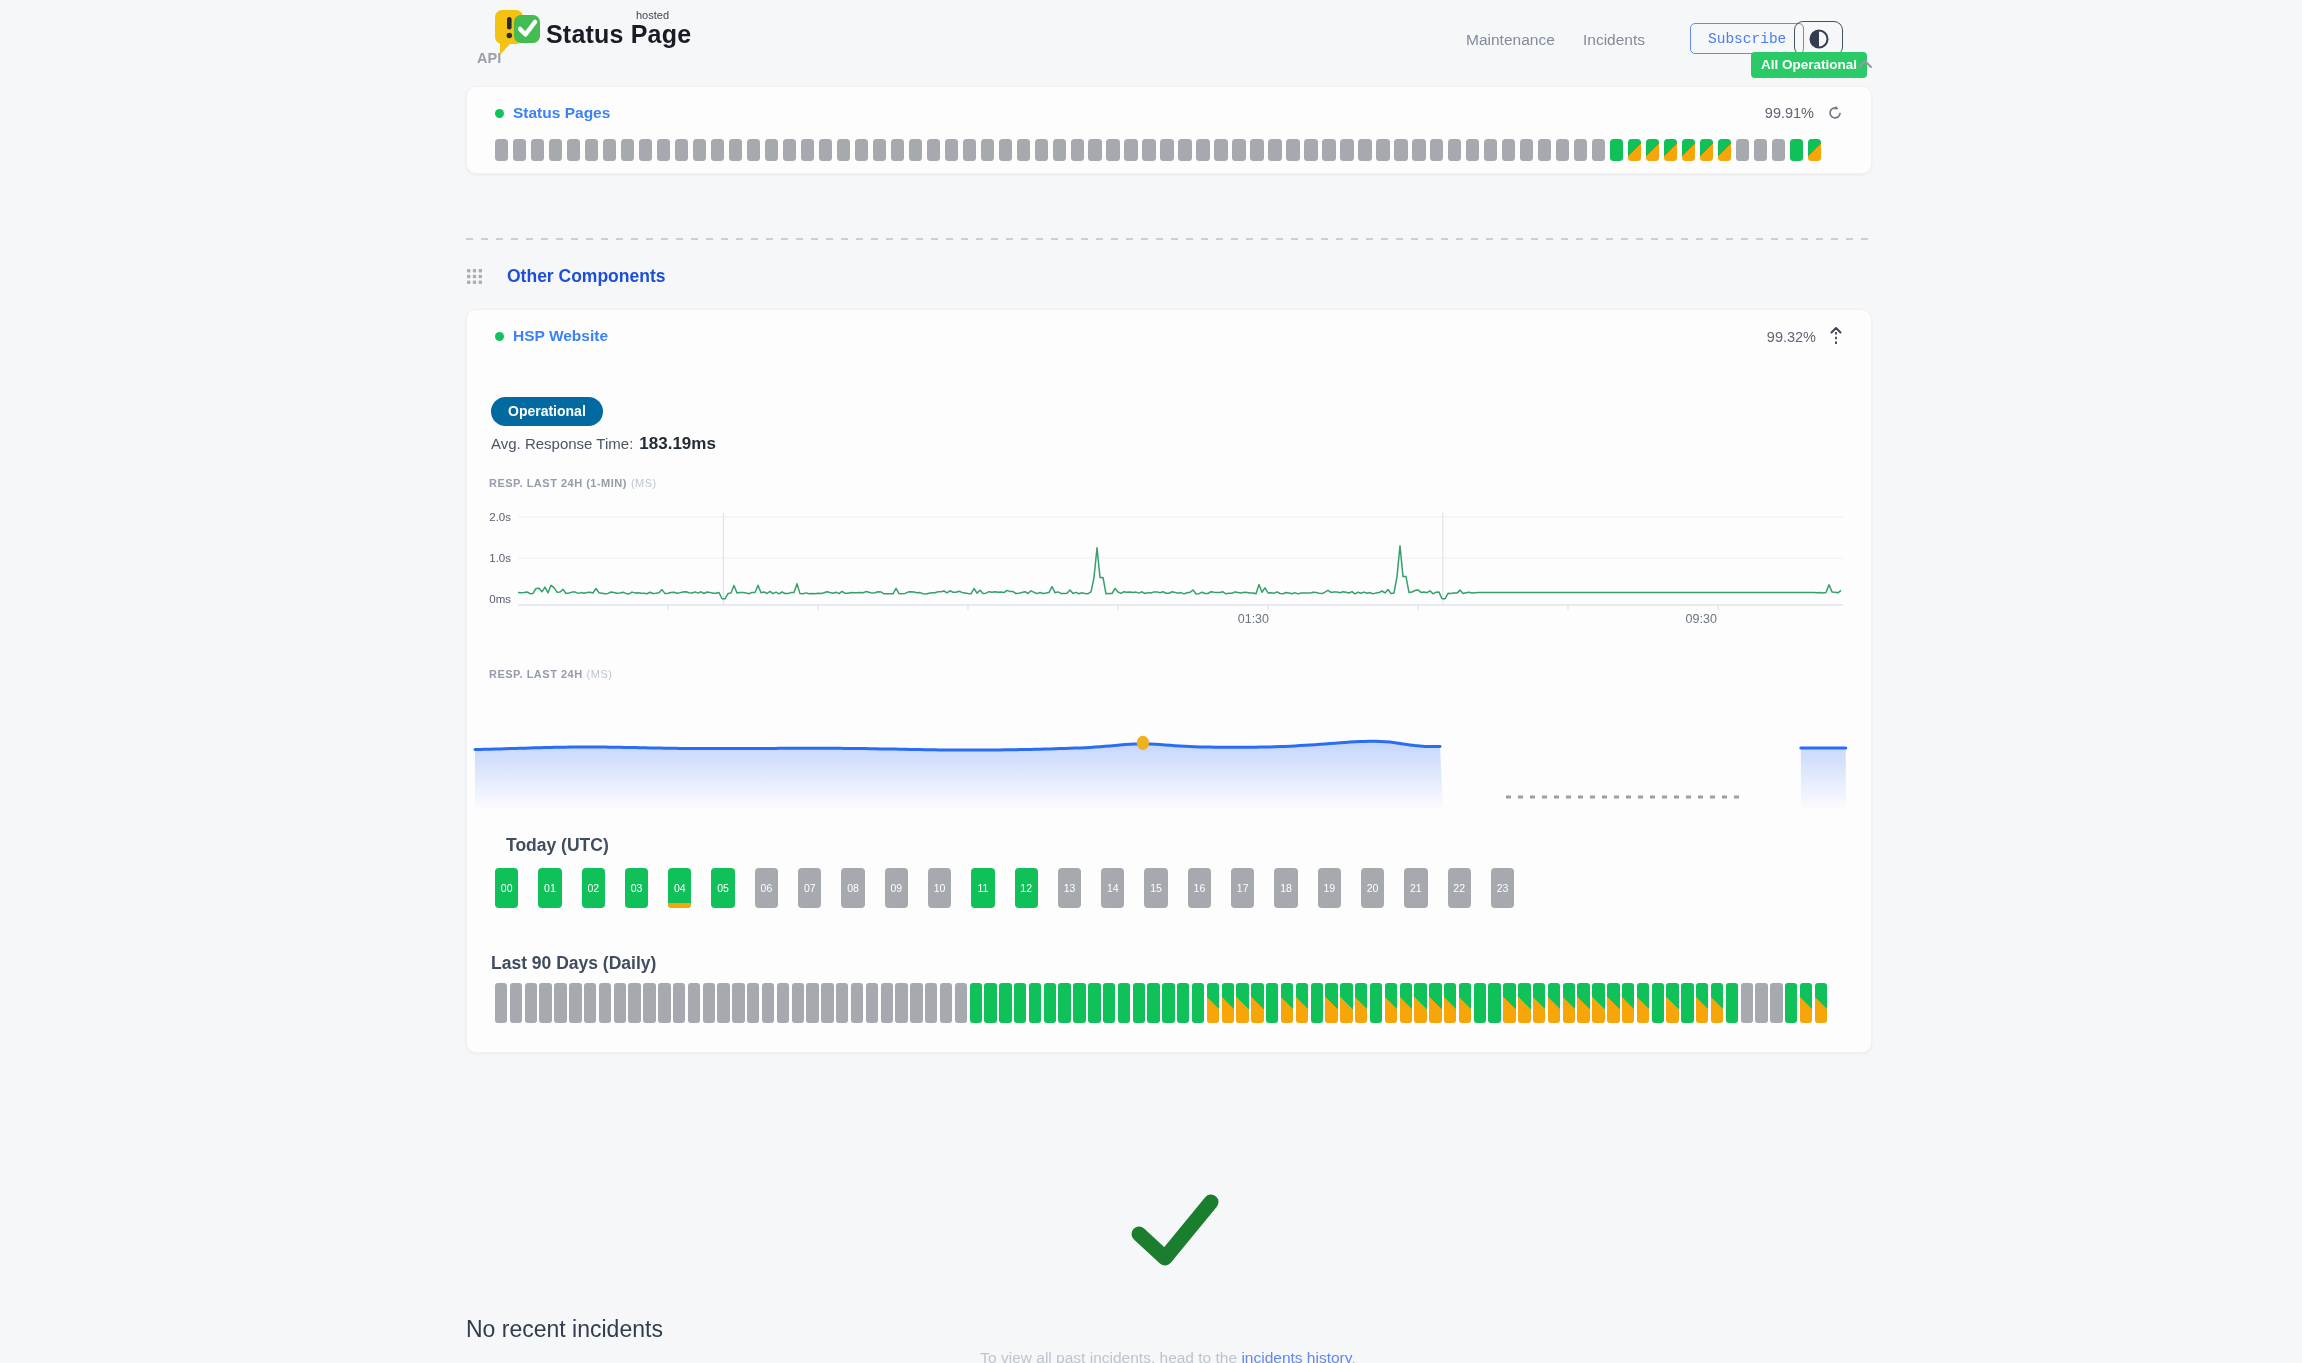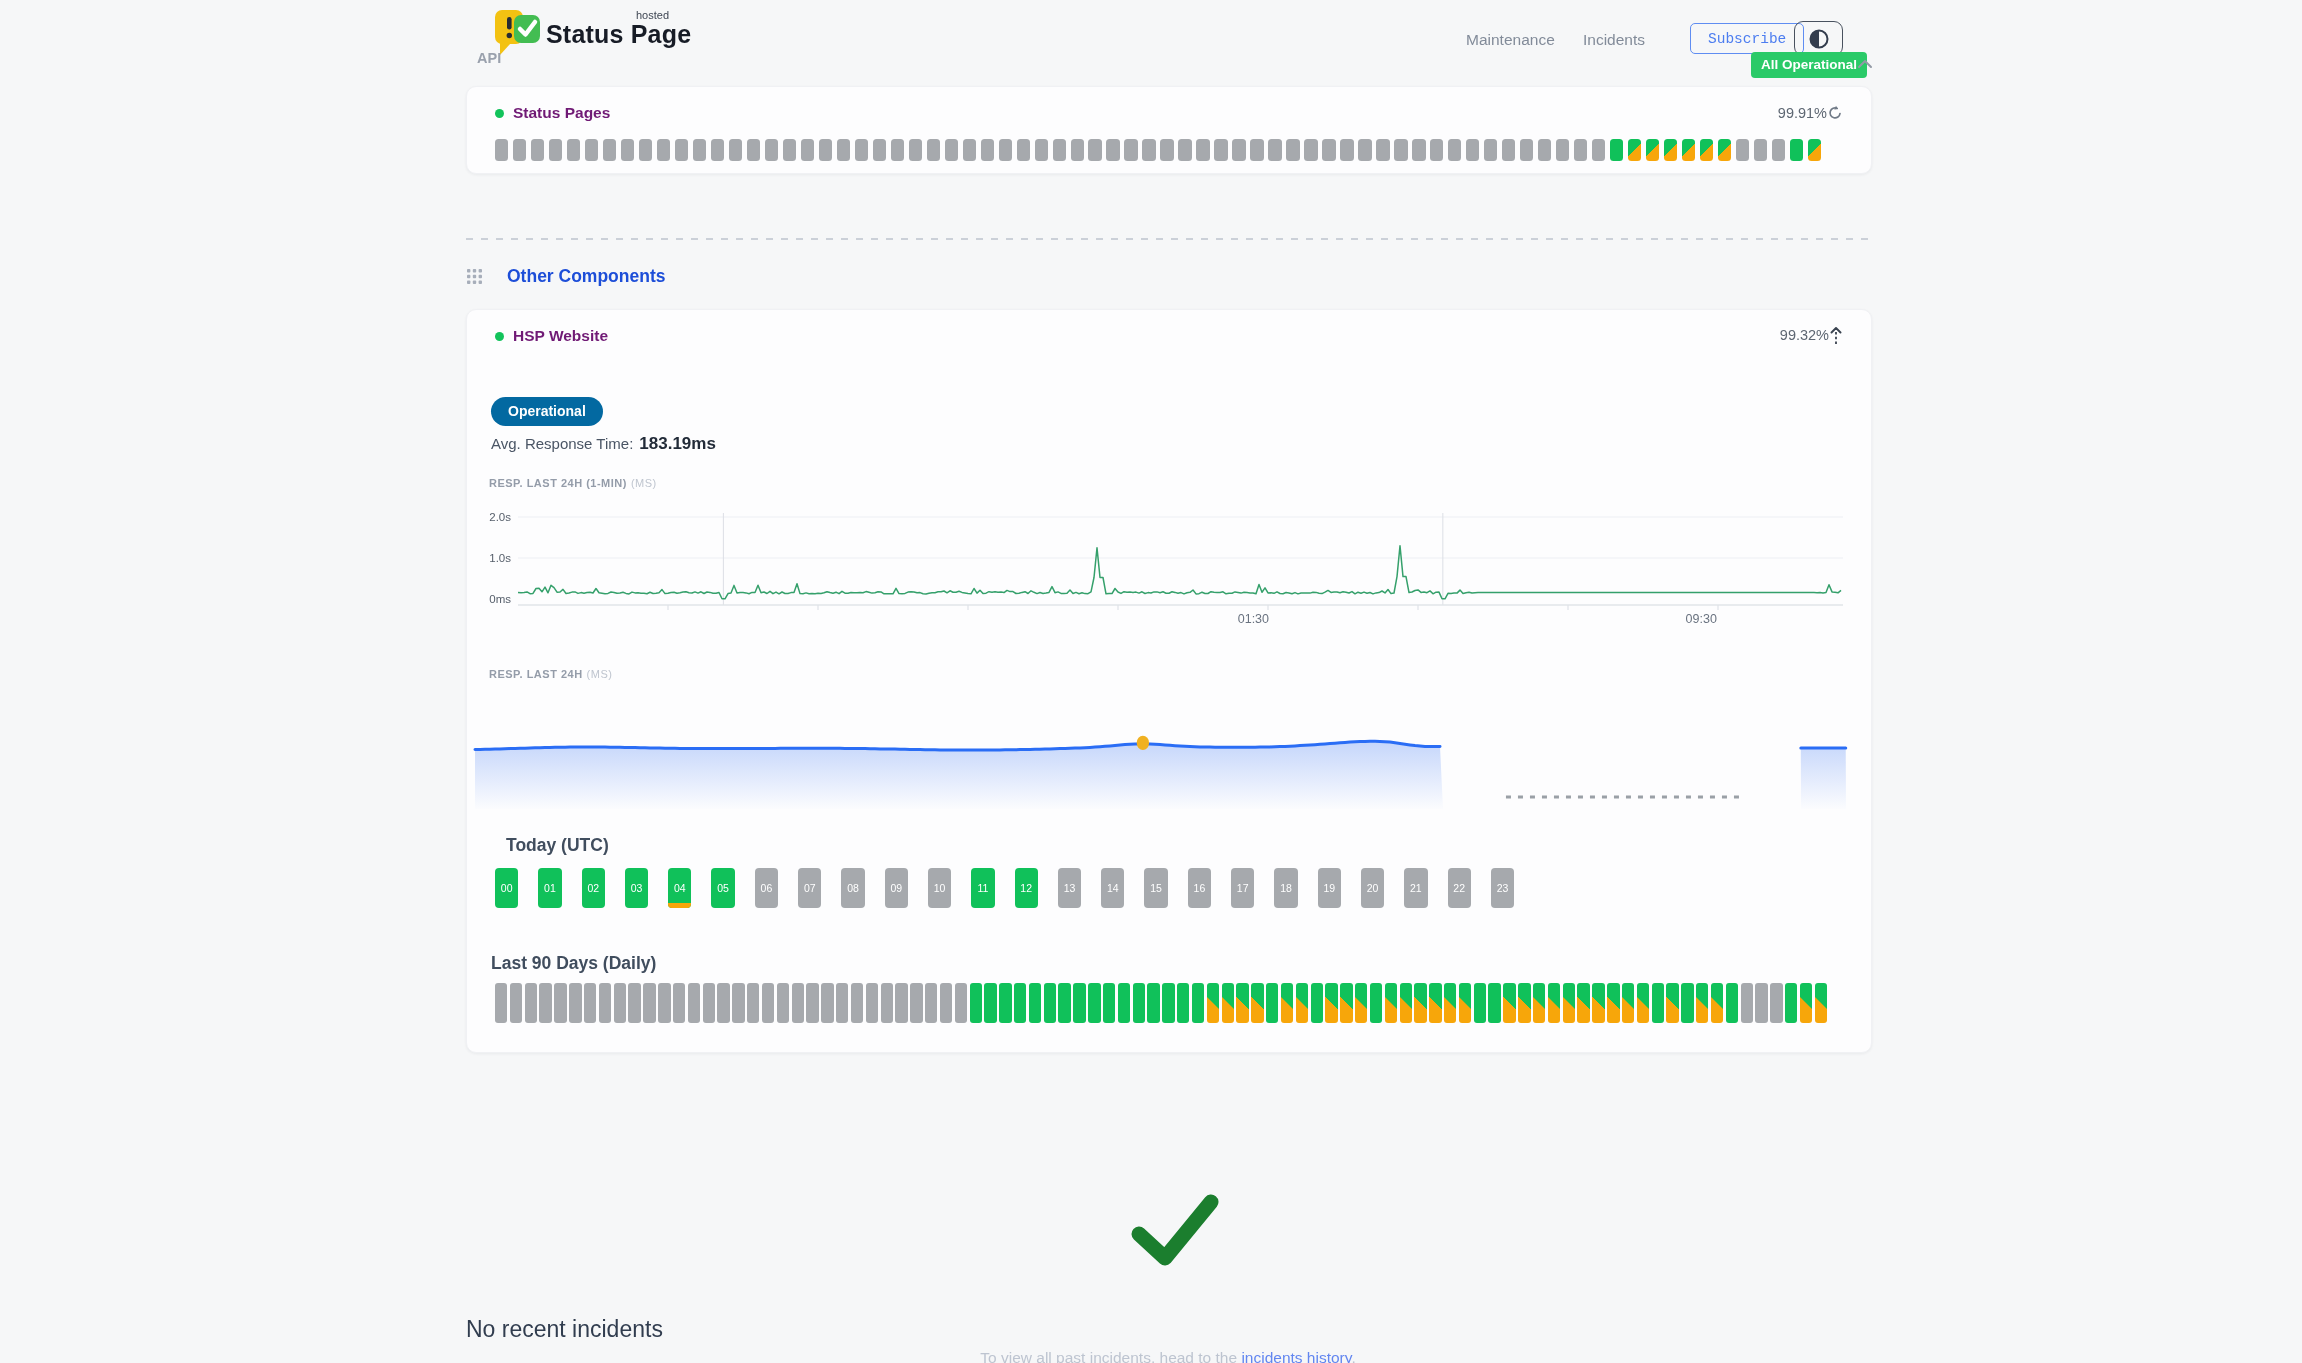--- a/index.html
+++ b/index.html
@@ -21,22 +21,22 @@
 
   .api-label{left:477px;top:50px;font-size:14.5px;font-weight:600;color:#9aa1ad}
 
   .card{left:466px;width:1404px;background:#fdfdfe;border:1px solid #f0f1f4;border-radius:10px;
         box-shadow:0 1px 3px rgba(25,35,50,.06)}
   .card1{top:86px;height:86px}
   .card2{top:309px;height:742px}
 
   .comp-row{position:absolute;left:28px;right:28px;top:14px;height:24px;display:flex;align-items:center}
   .dot{width:9px;height:9px;border-radius:50%;background:#12c35b;margin-right:9px;flex:none}
-  .comp-name{font-size:15.5px;font-weight:600;color:#701a75}
-  .comp-right{margin-left:auto;display:flex;align-items:flex-start;}
+  .comp-name{font-size:15.5px;font-weight:600;color:#3b82f6}
+  .comp-right{margin-left:auto;display:flex;align-items:flex-end;gap:13px}
   .uptime{font-size:14.5px;color:#5d6672}
 
   .ubars{position:absolute;left:28px;display:flex}
   .ubars.sp{top:52px;gap:4.7px}
   .ubars.sp .ubar{width:13.3px;height:22px;border-radius:3.5px}
   .ubars.d90{top:673px;gap:2.45px}
   .ubars.d90 .ubar{width:12.4px;height:40px;border-radius:3px}
   .b-gray{background:#a6a9ad}
   .b-green{background:#10c15a}
   .b-mix-br{background:linear-gradient(135deg,#10c15a 49.5%,#f7a60a 50.5%)}

